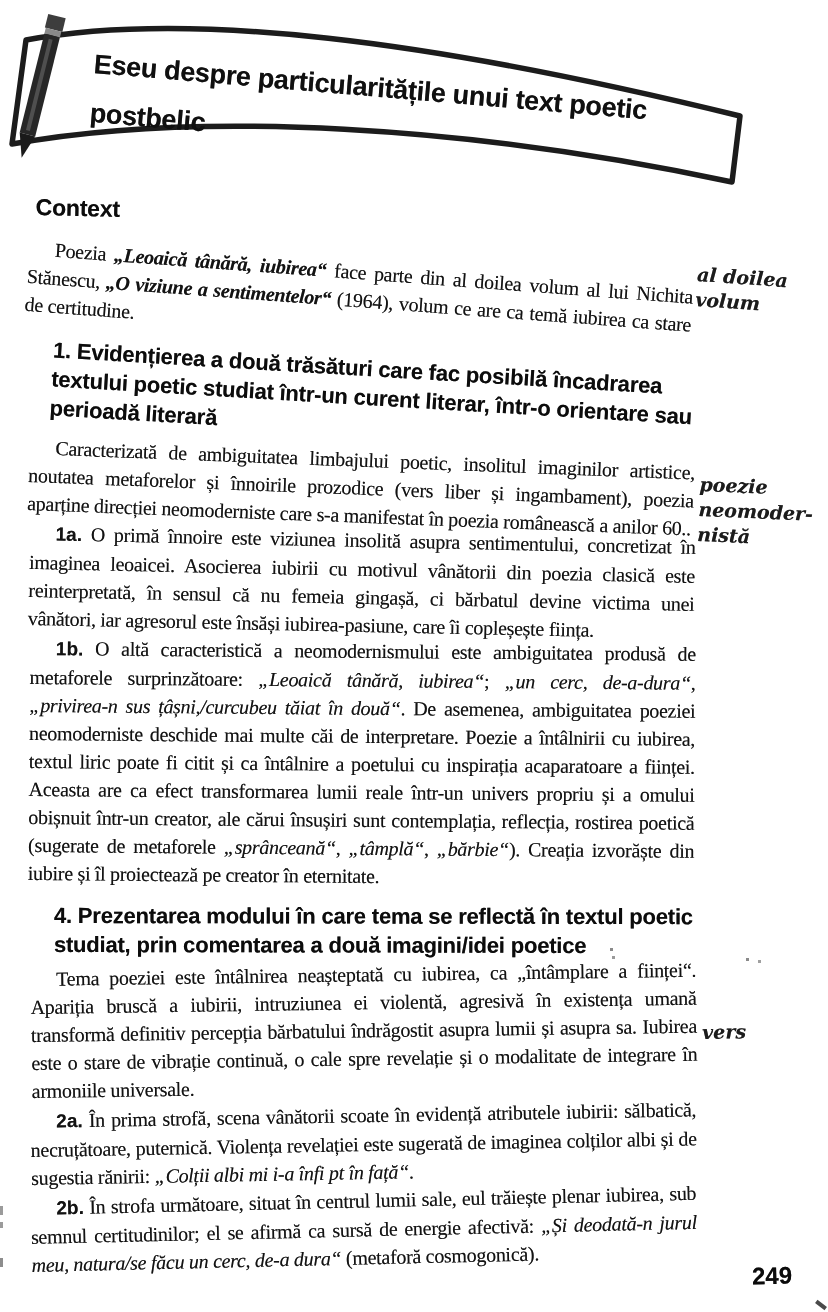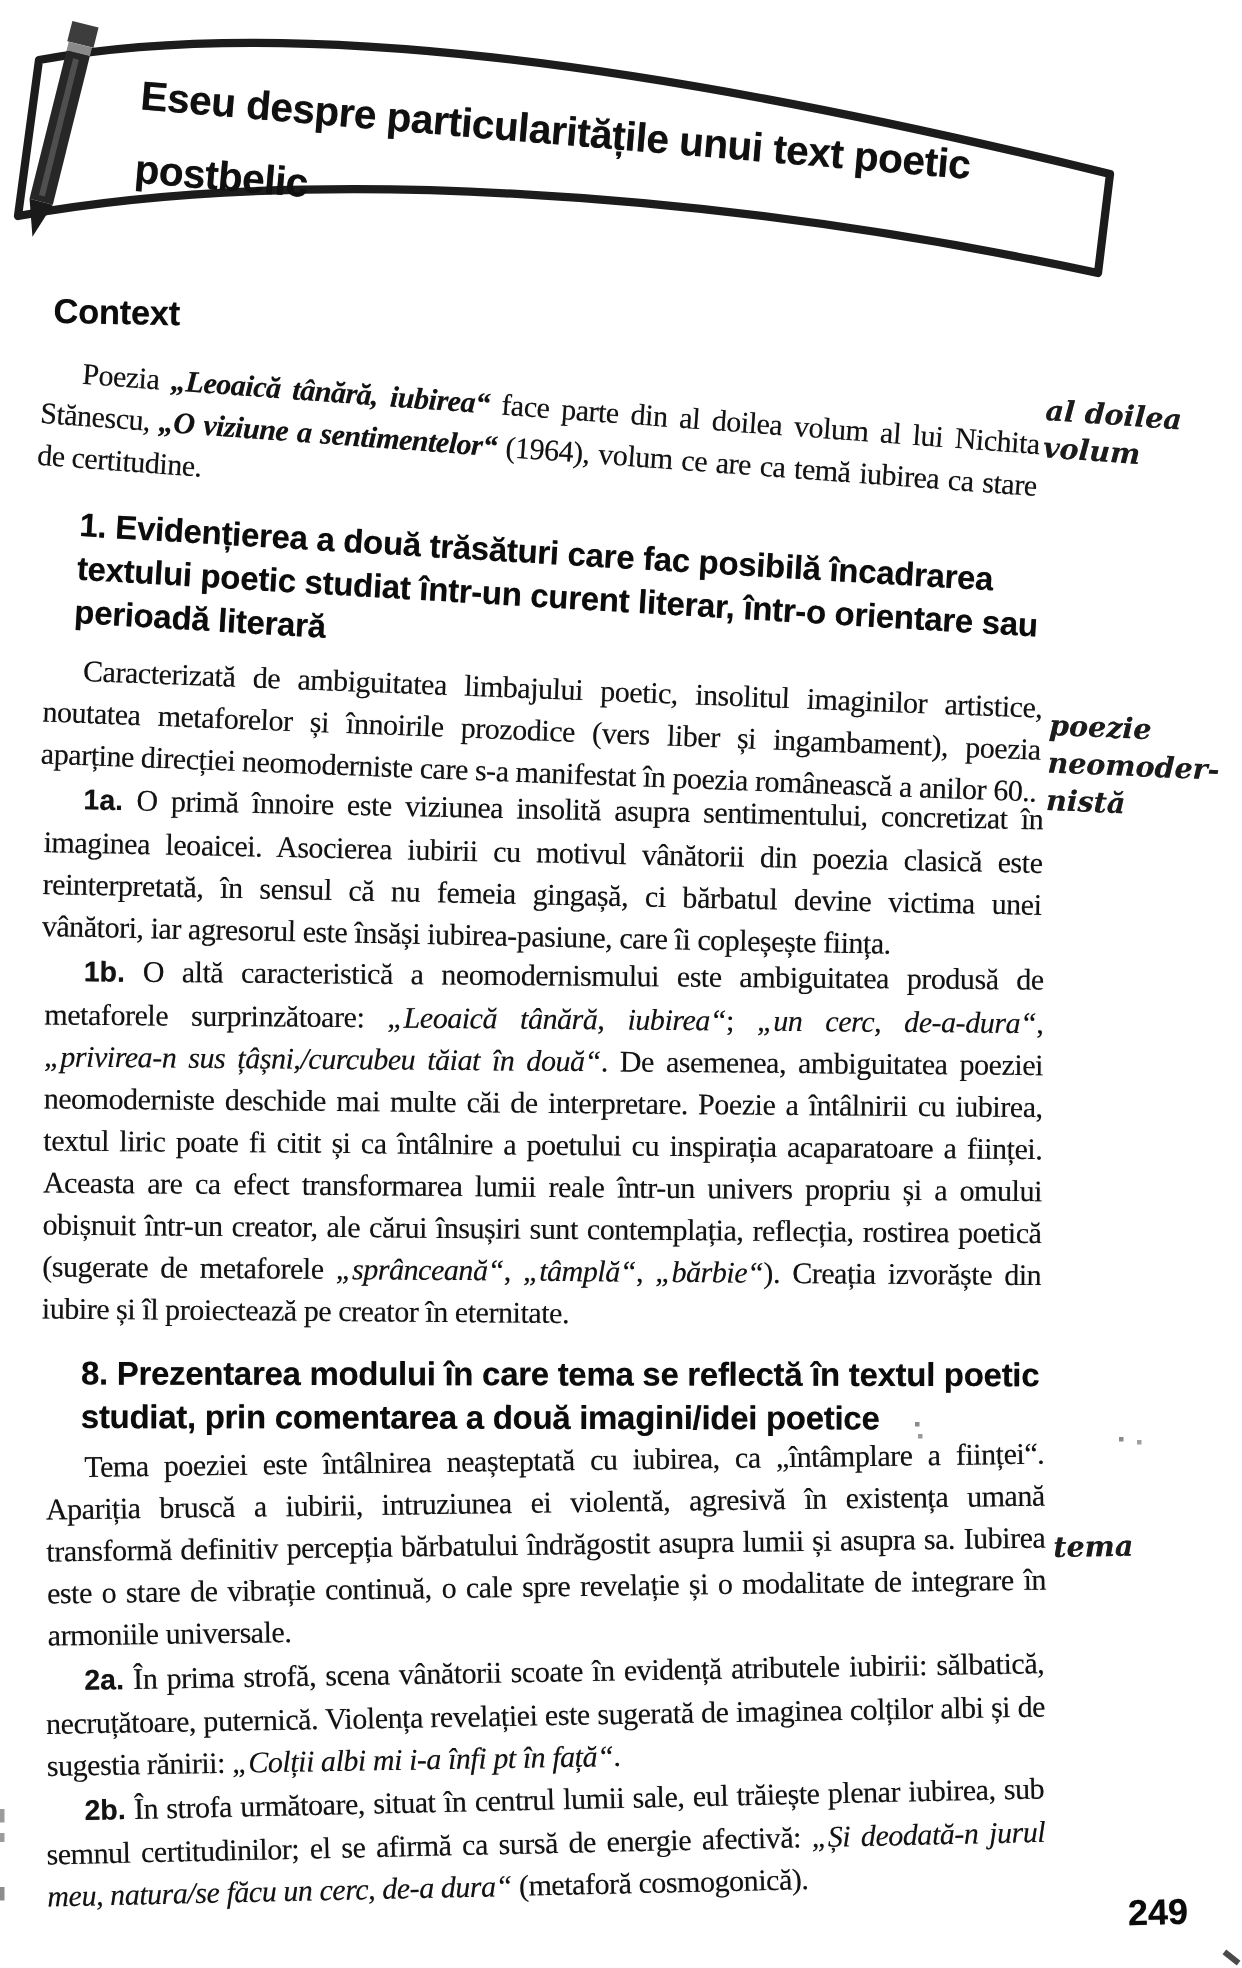--- a/index.html
+++ b/index.html
@@ -97,32 +97,32 @@
     </div>
   </div>
 
   <div class="content">
     <div class="blk heading h-ctx r0"><span>Context</span></div>
     <div class="blk para indent  r1"><span>Poezia </span><span class="seg-bi">„Leoaică tânără, iubirea“</span><span> face parte din al doilea volum al lui Nichita Stănescu, </span><span class="seg-bi">„O viziune a sentimentelor“</span><span> (1964), volum ce are ca temă iubirea ca stare de certitudine.</span></div>
     <div class="blk heading h-num r2"><span>1. Evidențierea a două trăsături care fac posibilă încadrarea textului poetic studiat într-un curent literar, într-o orientare sau perioadă literară</span></div>
     <div class="blk para indent  r3"><span>Caracterizată de ambiguitatea limbajului poetic, insolitul imaginilor artistice, noutatea metaforelor și înnoirile prozodice (vers liber și ingambament), poezia aparține direcției neomoderniste care s-a manifestat în poezia românească a anilor 60..</span></div>
     <div class="blk para indent  r4"><span class="seg-b">1a.</span><span> O primă înnoire este viziunea insolită asupra sentimentului, concretizat în imaginea leoaicei. Asocierea iubirii cu motivul vânătorii din poezia clasică este reinterpretată, în sensul că nu femeia gingașă, ci bărbatul devine victima unei vânători, iar agresorul este însăși iubirea-pasiune, care îi copleșește ființa.</span></div>
     <div class="blk para indent  r5"><span class="seg-b">1b.</span><span> O altă caracteristică a neomodernismului este ambiguitatea produsă de metaforele surprinzătoare: </span><span class="seg-i">„Leoaică tânără, iubirea“</span><span>; </span><span class="seg-i">„un cerc, de-a-dura“</span><span>, </span><span class="seg-i">„privirea-n sus țâșni,/curcubeu tăiat în două“</span><span>. De asemenea, ambiguitatea poeziei neomoderniste deschide mai multe căi de interpretare. Poezie a întâlnirii cu iubirea, textul liric poate fi citit și ca întâlnire a poetului cu inspirația acaparatoare a ființei. Aceasta are ca efect transformarea lumii reale într-un univers propriu și a omului obișnuit într-un creator, ale cărui însușiri sunt contemplația, reflecția, rostirea poetică (sugerate de metaforele </span><span class="seg-i">„sprânceană“</span><span>, </span><span class="seg-i">„tâmplă“</span><span>, </span><span class="seg-i">„bărbie“</span><span>). Creația izvorăște din iubire și îl proiectează pe creator în eternitate.</span></div>
-    <div class="blk heading h-num r6"><span>8. Prezentarea modului în care tema se reflectă în textul poetic studiat, prin comentarea a două imagini/idei poetice</span></div>
+    <div class="blk heading h-num r6"><span>4. Prezentarea modului în care tema se reflectă în textul poetic studiat, prin comentarea a două imagini/idei poetice</span></div>
     <div class="blk para indent  r7"><span>Tema poeziei este întâlnirea neașteptată cu iubirea, ca „întâmplare a ființei“. Apariția bruscă a iubirii, intruziunea ei violentă, agresivă în existența umană transformă definitiv percepția bărbatului îndrăgostit asupra lumii și asupra sa. Iubirea este o stare de vibrație continuă, o cale spre revelație și o modalitate de integrare în armoniile universale.</span></div>
     <div class="blk para indent  r8"><span class="seg-b">2a.</span><span> În prima strofă, scena vânătorii scoate în evidență atributele iubirii: sălbatică, necruțătoare, puternică. Violența revelației este sugerată de imaginea colților albi și de sugestia rănirii: </span><span class="seg-i">„Colții albi mi i-a înfi pt în față“</span><span>.</span></div>
     <div class="blk para indent  r9"><span class="seg-b">2b.</span><span> În strofa următoare, situat în centrul lumii sale, eul trăiește plenar iubirea, sub semnul certitudinilor; el se afirmă ca sursă de energie afectivă: </span><span class="seg-i">„Și deodată-n jurul meu, natura/se făcu un cerc, de-a dura“</span><span> (metaforă cosmogonică).</span></div>
   </div>
 
   <div class="mnote mnote-volume">al doilea
 volum</div>
   <div class="mnote mnote-neo">poezie
 neomoder-
 nistă</div>
-  <div class="mnote mnote-tema">tema</div>
+  <div class="mnote mnote-tema">vers</div>
 
   <div class="pagenum">249</div>
 
   <div class="speck sp1"></div>
   <div class="speck sp2"></div>
   <div class="tick t1"></div>
   <div class="tick t2"></div>
   <div class="tick t3"></div>
   <div class="corner"></div>
 

